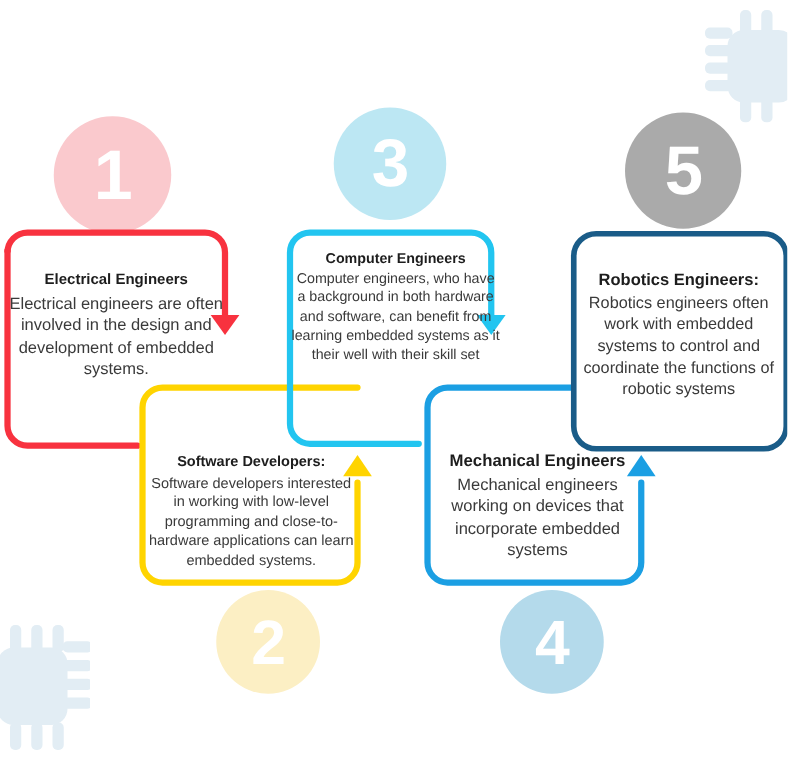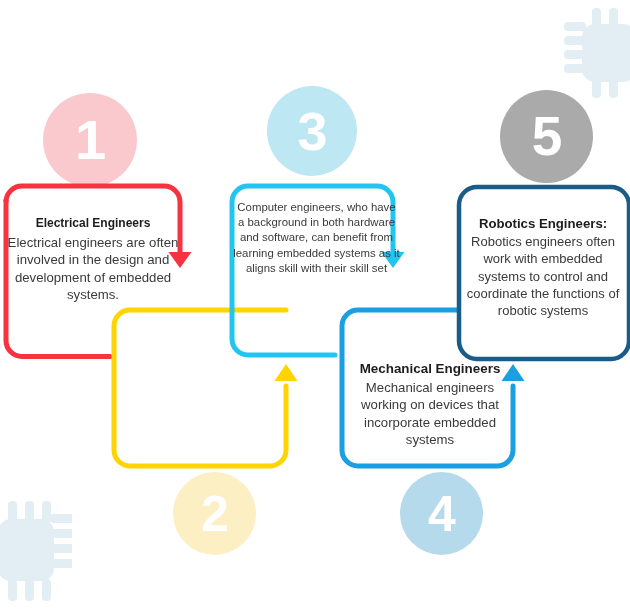--- a/index.html
+++ b/index.html
@@ -176,23 +176,28 @@
     <svg width="180" height="180" viewBox="0 0 180 180">
       <rect x="4" y="4" width="170" height="172" rx="18" ry="18" fill="#ffffff" stroke="#1A5C88" stroke-width="4.5"></rect>
     </svg>
   </div>
 
   <div class="card-text t1" style="left:4px; top:215px; width:178px;">
     <span class="card-title">Electrical Engineers</span>
     <span class="card-body">Electrical engineers are often involved in the design and development of embedded systems.</span>
   </div>
 
+  <div class="card-text t2" style="left:115px; top:362px; width:172px;">
+    <span class="card-title">Software Developers:</span>
+    <span class="card-body">Software developers interested in working with low-level programming and close-to-hardware applications can learn embedded systems.</span>
+  </div>
 
   <div class="card-text t3" style="left:233px; top:200px; width:167px;">
-    <span class="card-body">Computer engineers, who have a background in both hardware and software, can benefit from learning embedded systems as it aligns skill with their skill set</span>
+    <span class="card-title">Computer Engineers</span>
+    <span class="card-body">Computer engineers, who have a background in both hardware and software, can benefit from learning embedded systems as it their well with their skill set</span>
   </div>
 
   <div class="card-text t4" style="left:345px; top:360px; width:170px;text-align:center;">
     <span class="card-title">Mechanical Engineers</span>
     <span class="card-body">Mechanical engineers working on devices that incorporate embedded systems</span>
   </div>
 
   <div class="card-text t5" style="left:459px; top:215px; width:168px;">
     <span class="card-title">Robotics Engineers:</span>
     <span class="card-body">Robotics engineers often work with embedded systems to control and coordinate the functions of robotic systems</span>

